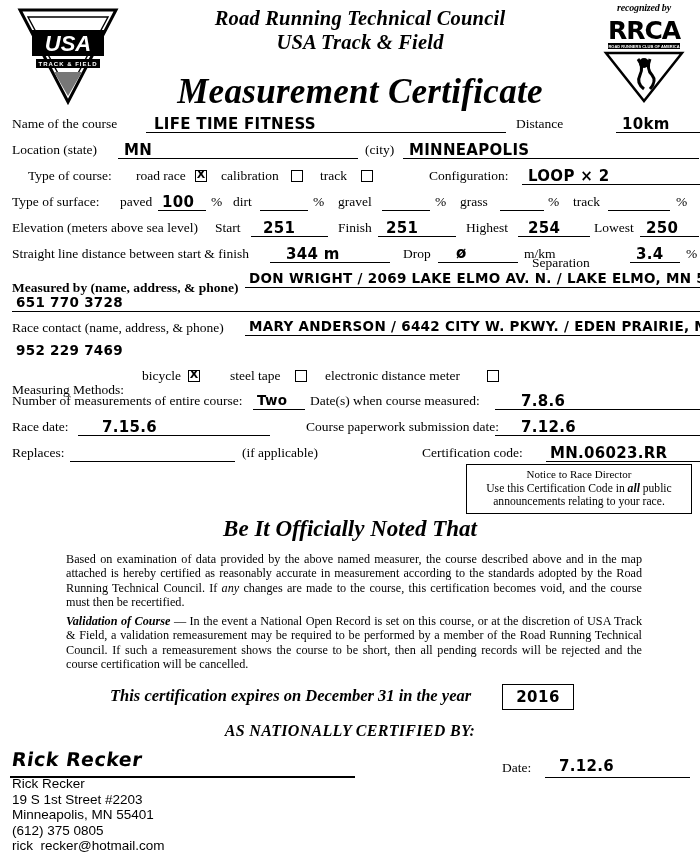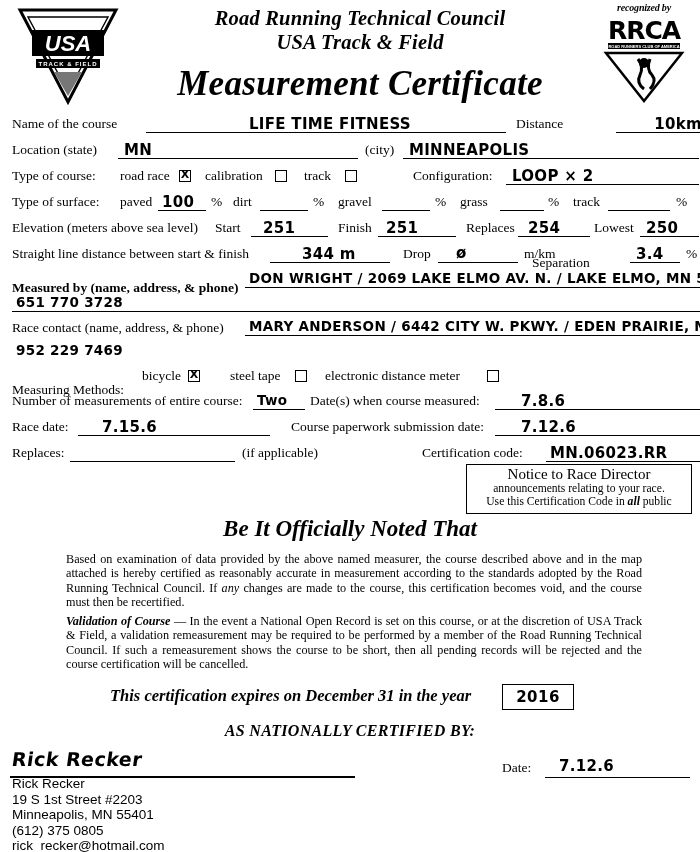--- a/index.html
+++ b/index.html
@@ -62,21 +62,21 @@
     font-style: italic;
     font-size: 20.5px;
     line-height: 24px;
     letter-spacing: 0.2px;
   }
   .title-main {
     font-weight: bold;
     font-style: italic;
     font-size: 35px;
     line-height: 44px;
-    margin-top: 8px;
+    margin-top: 16px;
     letter-spacing: 0.3px;
   }
 
   
   .form {
     position: relative;
     padding: 0 8px;
     font-size: 13.5px;
   }
   .row {
@@ -140,21 +140,21 @@
     top: 464px;
     width: 226px;
     border: 1.6px solid #000;
     padding: 3px 4px 4px;
     text-align: center;
     font-size: 11.6px;
     line-height: 13.5px;
     box-sizing: border-box;
     background: #fff;
   }
-  .notice .n1 { font-size: 15px; }
+  .notice .n1 { font-size: 11px; }
 
   
   .beit {
     position: absolute;
     left: 0; right: 0;
     top: 516px;
     text-align: center;
     font-weight: bold;
     font-style: italic;
     font-size: 23px;
@@ -283,21 +283,21 @@
         <text x="46" y="35" text-anchor="middle" font-family="Liberation Sans, sans-serif" font-size="4" font-weight="bold" fill="#fff">ROAD RUNNERS CLUB OF AMERICA</text>
         <polygon points="8,40 84,40 46,88" fill="none" stroke="#000" stroke-width="2.5"></polygon>
         <path d="M40 46 q6 8 2 16 q-4 8 4 14 M52 46 q-4 10 2 16 q5 6 -2 14" stroke="#000" stroke-width="3" fill="none"></path>
         <circle cx="46" cy="50" r="5" fill="#000"></circle>
       </svg>
     </div>
   </div>
 
   <div class="form">
 
-    <div class="row" style="height:26px;text-align:center;">
+    <div class="row" style="height:26px;">
       <span class="lbl abs" style="left:4px; top:4px;">Name of the course</span>
       <span class="fill abs" style="left:138px; top:2px; width:360px;">
         <span class="hw" style="margin-left:8px;">LIFE TIME FITNESS</span>
       </span>
       <span class="lbl abs" style="left:508px; top:4px;">Distance</span>
       <span class="fill abs" style="left:573px; top:2px; width:118px;margin-left:35px;">
         <span class="hw" style="margin-left:6px;">10km</span>
       </span>
     </div>
 
@@ -305,21 +305,21 @@
       <span class="lbl abs" style="left:4px; top:4px;">Location (state)</span>
       <span class="fill abs" style="left:110px; top:2px; width:240px;">
         <span class="hw" style="margin-left:6px;">MN</span>
       </span>
       <span class="lbl abs" style="left:357px; top:4px;">(city)</span>
       <span class="fill abs" style="left:395px; top:2px; width:296px;">
         <span class="hw" style="margin-left:6px;">MINNEAPOLIS</span>
       </span>
     </div>
 
-    <div class="row" style="height:26px;">
+    <div class="row" style="height:26px;margin-left:16px;">
       <span class="lbl abs" style="left:4px; top:4px;">Type of course:</span>
       <span class="lbl abs" style="left:112px; top:4px;">road race</span>
       <span class="cbx checked abs" style="left:169px; top:6px;"></span>
       <span class="lbl abs" style="left:197px; top:4px;">calibration</span>
       <span class="cbx abs" style="left:265px; top:6px;"></span>
       <span class="lbl abs" style="left:296px; top:4px;">track</span>
       <span class="cbx abs" style="left:335px; top:6px;"></span>
       <span class="lbl abs" style="left:405px; top:4px;">Configuration:</span>
       <span class="fill abs" style="left:498px; top:2px; width:193px;">
         <span class="hw" style="margin-left:6px;">LOOP × 2</span>
@@ -358,34 +358,34 @@
     <div class="row" style="height:26px;">
       <span class="lbl abs" style="left:4px; top:4px;">Elevation (meters above sea level)</span>
       <span class="lbl abs" style="left:207px; top:4px;">Start</span>
       <span class="fill abs" style="left:243px; top:2px; width:77px;">
         <span class="hw abs" style="left:12px; top:1px;">251</span>
       </span>
       <span class="lbl abs" style="left:330px; top:4px;">Finish</span>
       <span class="fill abs" style="left:370px; top:2px; width:78px;">
         <span class="hw abs" style="left:8px; top:1px;">251</span>
       </span>
-      <span class="lbl abs" style="left:458px; top:4px;">Replaces</span>
+      <span class="lbl abs" style="left:458px; top:4px;">Highest</span>
       <span class="fill abs" style="left:510px; top:2px; width:72px;">
         <span class="hw abs" style="left:10px; top:1px;">254</span>
       </span>
       <span class="lbl abs" style="left:586px; top:4px;">Lowest</span>
       <span class="fill abs" style="left:632px; top:2px; width:59px;">
         <span class="hw abs" style="left:6px; top:1px;">250</span>
       </span>
     </div>
 
     <div class="row" style="height:26px;">
       <span class="lbl abs" style="left:4px; top:4px;">Straight line distance between start &amp; finish</span>
       <span class="fill abs" style="left:262px; top:2px; width:120px;">
-        <span class="hw abs" style="left:32px; top:1px;">344 m</span>
+        <span class="hw abs" style="left:16px; top:1px;">344 m</span>
       </span>
       <span class="lbl abs" style="left:395px; top:4px;">Drop</span>
       <span class="fill abs" style="left:430px; top:2px; width:80px;">
         <span class="hw abs" style="left:18px; top:0px;">ø</span>
       </span>
       <span class="lbl abs" style="left:516px; top:4px;">m/km</span>
       <span class="lbl abs" style="left:524px; top:4px;margin-top:9px;">Separation</span>
       <span class="fill abs" style="left:622px; top:2px; width:50px;">
         <span class="hw abs" style="left:6px; top:1px;">3.4</span>
       </span>
@@ -433,43 +433,43 @@
       <span class="fill abs" style="left:487px; top:2px; width:205px;">
         <span class="hw abs" style="left:26px; top:1px;">7.8.6</span>
       </span>
     </div>
 
     <div class="row" style="height:26px;">
       <span class="lbl abs" style="left:4px; top:4px;">Race date:</span>
       <span class="fill abs" style="left:70px; top:2px; width:192px;">
         <span class="hw abs" style="left:24px; top:1px;">7.15.6</span>
       </span>
-      <span class="lbl abs" style="left:283px; top:4px;">Course paperwork submission date:</span>
+      <span class="lbl abs" style="left:298px; top:4px;">Course paperwork submission date:</span>
       <span class="fill abs" style="left:487px; top:2px; width:205px;">
         <span class="hw abs" style="left:26px; top:1px;">7.12.6</span>
       </span>
     </div>
 
     <div class="row" style="height:26px;">
       <span class="lbl abs" style="left:4px; top:4px;">Replaces:</span>
       <span class="fill abs" style="left:62px; top:2px; width:165px;">
         <span class="hw abs" style="left:4px; top:1px;"></span>
       </span>
       <span class="lbl abs" style="left:234px; top:4px;">(if applicable)</span>
       <span class="lbl abs" style="left:414px; top:4px;">Certification code:</span>
       <span class="fill abs" style="left:538px; top:2px; width:154px;text-align:right;">
         <span class="hw abs" style="left:4px; top:1px;">MN.06023.RR</span>
       </span>
     </div>
   </div>
 
   <div class="notice">
     <div class="n1">Notice to Race Director</div>
+    <div><span>Use this Certification Code in </span><b><i>all</i></b><span> public</span></div>
     <div>announcements relating to your race.</div>
-    <div><span>Use this Certification Code in </span><b><i>all</i></b><span> public</span></div>
   </div>
 
   <div class="beit">Be It Officially Noted That</div>
 
   <div class="para para1">
     <span>Based on examination of data provided by the above named measurer, the course described above and in the map attached is hereby certified as reasonably accurate in measurement according to the standards adopted by the Road Running Technical Council. If </span><span class="it">any</span><span> changes are made to the course, this certification becomes void, and the course must then be recertified.</span>
   </div>
 
   <div class="para para2">
     <span class="bi">Validation of Course</span><span> — In the event a National Open Record is set on this course, or at the discretion of USA Track &amp; Field, a validation remeasurement may be required to be performed by a member of the Road Running Technical Council. If such a remeasurement shows the course to be short, then all pending records will be rejected and the course certification will be cancelled.</span>

